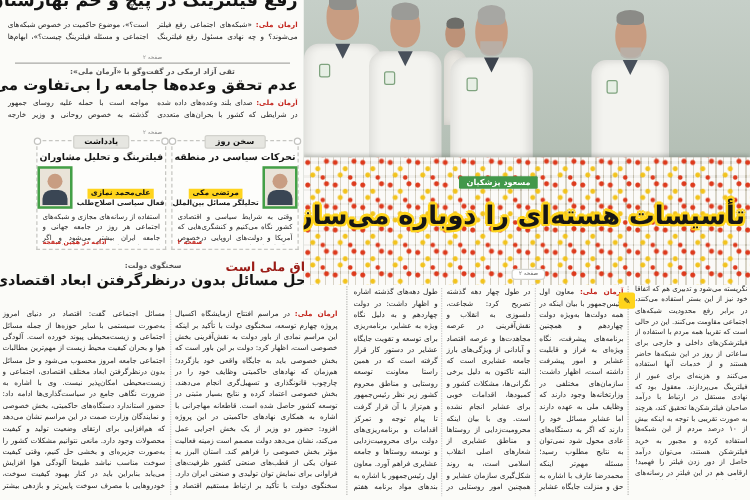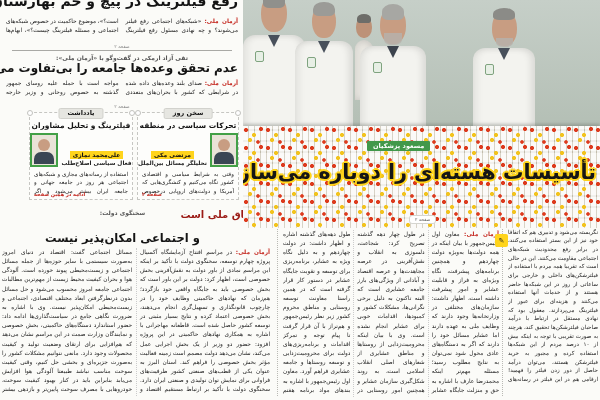--- a/index.html
+++ b/index.html
@@ -213,21 +213,21 @@
     </div>
 
     <div class="flowers"></div>
 
     <div class="photo-kicker">مسعود پزشکیان</div>
     <div class="photo-headline">تأسیسات هسته‌ای را دوباره می‌سازیم</div>
     <div class="photo-ref">صفحه ۲</div>
   </div>
 
   <div class="bl-kicker kicker">سخنگوی دولت:</div>
-  <div class="bl-h2">و اجتماعی امکان‌پذیر نیست</div>
+  <div class="bl-h1">حل مسائل بدون درنظرگرفتن ابعاد اقتصادی</div>
   <div class="bl-body just"><span class="lead">آرمان ملی:</span> <span>در مراسم افتتاح آزمایشگاه آکسیال پروژه چهارم توسعه، سخنگوی دولت با تأکید بر اینکه این مراسم نمادی از باور دولت به نقش‌آفرینی بخش خصوصی است، اظهار کرد: دولت بر این باور است که بخش خصوصی باید به جایگاه واقعی خود بازگردد؛ هم‌زمان که نهادهای حاکمیتی وظایف خود را در چارچوب قانونگذاری و تسهیل‌گری انجام می‌دهند، بخش خصوصی اعتماد کرده و نتایج بسیار مثبتی در توسعه کشور حاصل شده است. قاطعانه مهاجرانی با اشاره به همکاری نهادهای حاکمیتی در این پروژه افزود: حضور دو وزیر از یک بخش اجرایی عمل می‌کند، نشان می‌دهد دولت مصمم است زمینه فعالیت مؤثر بخش خصوصی را فراهم کند. استان البرز به عنوان یکی از قطب‌های صنعتی کشور ظرفیت‌های فراوانی برای نمایش توان تولیدی و صنعتی ایران دارد. سخنگوی دولت با تأکید بر ارتباط مستقیم اقتصاد و مسائل اجتماعی گفت: اقتصاد در دنیای امروز به‌صورت سیستمی با سایر حوزه‌ها از جمله مسائل اجتماعی و زیست‌محیطی پیوند خورده است. آلودگی هوا و بحران کیفیت محیط زیست از مهم‌ترین مطالبات اجتماعی جامعه امروز محسوب می‌شود و حل مسائل بدون درنظرگرفتن ابعاد مختلف اقتصادی، اجتماعی و زیست‌محیطی امکان‌پذیر نیست. وی با اشاره به ضرورت نگاهی جامع در سیاست‌گذاری‌ها ادامه داد: حضور استاندارد دستگاه‌های حاکمیتی، بخش خصوصی و نمایندگان وزارت صمت در این مراسم نشان می‌دهد که هم‌افزایی برای ارتقای وضعیت تولید و کیفیت محصولات وجود دارد. مانعی نتوانیم مشکلات کشور را به‌صورت جزیره‌ای و بخشی حل کنیم، وقتی کیفیت سوخت مناسب نباشد طبیعتا آلودگی هوا افزایش می‌یابد بنابراین باید در کنار بهبود کیفیت سوخت، خودروهایی با مصرف سوخت پایین‌تر و بازدهی بیشتر تولید شود. مهاجرانی گفت: تولید برترین با کیفیت بالا و خودروهای کم‌مصرف، از مطالبات ملی مردم است.</span></div>
 
   <div class="vdiv vdiv-left"></div>
 
   <div class="mid-head-wrap">
     <div class="kicker">محمدرضا عارف:</div>
     <div class="mid-headline">واگذاری امور به مردم، اولویت اصلی و مهم دولت وفاق ملی است</div>
   </div>
   <div class="mid-body just"><span class="lead">آرمان ملی:</span> <span>معاون اول رئیس‌جمهور با بیان اینکه در همه دولت‌ها به‌ویژه دولت چهاردهم و همچنین برنامه‌های پیشرفت، نگاه ویژه‌ای به فراز و قابلیت عشایر و امور پیشرفت داشته است، اظهار داشت: سازمان‌های مختلفی در وزارتخانه‌ها وجود دارند که وظایف ملی به عهده دارند اما عشایر مسائل خود را دارند که اگر به دستگاه‌های عادی محول شود نمی‌توان به نتایج مطلوب رسید؛ مسئله مهم‌تر اینکه محمدرضا عارف با اشاره به حق و منزلت جایگاه عشایر در طول چهار دهه گذشته تصریح کرد: شجاعت، دلسوزی به انقلاب و نقش‌آفرینی در عرصه مجاهدت‌ها و عرصه اقتصاد و آبادانی از ویژگی‌های بارز جامعه عشایری است که البته تاکنون به دلیل برخی نگرانی‌ها، مشکلات کشور و کمبودها، اقدامات خوبی برای عشایر انجام نشده است. وی با بیان اینکه محرومیت‌زدایی از روستاها و مناطق عشایری از شعارهای اصلی انقلاب اسلامی است، به روند شکل‌گیری سازمان عشایر و همچنین امور روستایی در طول دهه‌های گذشته اشاره و اظهار داشت: در دولت چهاردهم و به دلیل نگاه ویژه به عشایر، برنامه‌ریزی برای توسعه و تقویت جایگاه عشایر در دستور کار قرار گرفته است که در همین راستا معاونت توسعه روستایی و مناطق محروم کشور زیر نظر رئیس‌جمهور و هم‌تراز با آن قرار گرفت تا پیام توجه و تمرکز اقدامات و برنامه‌ریزی‌های دولت برای محرومیت‌زدایی و توسعه روستاها و جامعه عشایری فراهم آورد. معاون اول رئیس‌جمهور با اشاره به بندهای مواد برنامه هفتم پیشرفت برای سامانه‌های وزارت جهاد کشاورزی در راستای تمرکز بهتر بر امور عشایر و همچنین اقدامات سازمان اداری و استخدامی در جهت تجمیع و تحدید برخی سازمان‌های تحت نظر و زیرمجموعه‌ها برای واگذاری امور به مردم به عنوان اولویت اصلی و مهم دولت وفاق ملی، گفت: ساماندهی برنامه هفتم پیشرفت رئیس‌جمهور در امور توسعه روستایی و مناطق محروم و همچنین سازمان اداری و استخدامی و نهادهای مرتبط با برگزاری جلسات کارشناسی و وضعیت عشایر از اتخاذ تصمیم است که در نهایت بر روی ارتقای سازمان عشایر جمع‌بندی و تصمیم‌گیری شد تا امور عشایر همچنان با امور روستایی زیر نظر رئیس‌جمهور ساماندهی شود. عارف افزود: تصویبات حقوقی در اجرای این ماده برنامه هفتم پیشرفت مطرح شد که قابل حل است و روی جهاد کشاورزی تا پایان سال دوم اجرای برنامه هفتم پیشرفت باید این ماده قانونی را اجرایی کند، از طرفی وظیفه شورای زیساخت معاونت توسعه روستایی و مناطق محروم در قدمی...</span></div>
 

